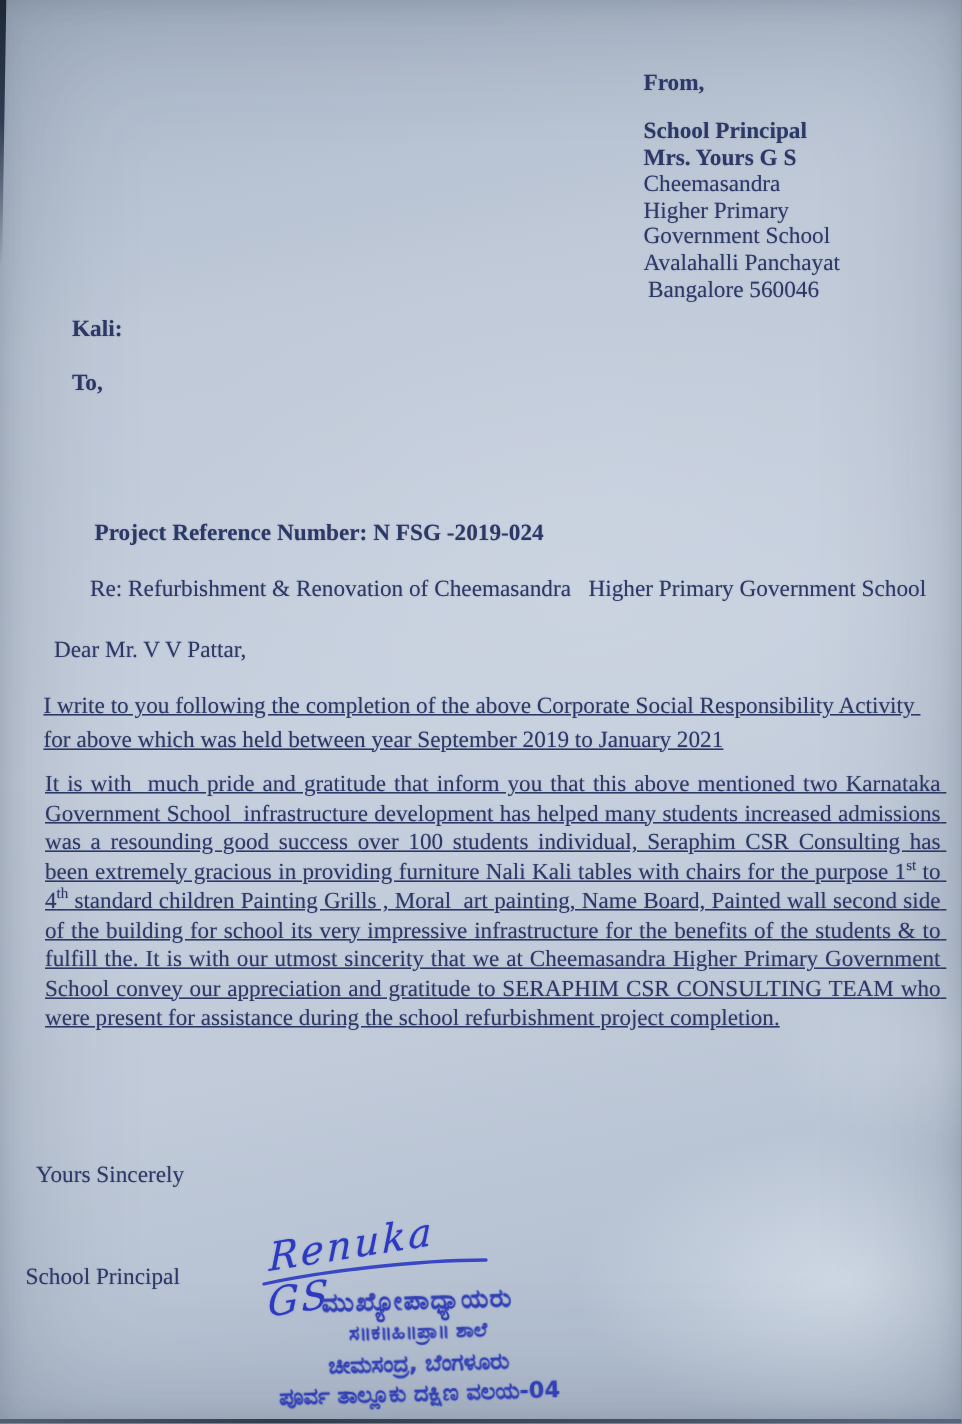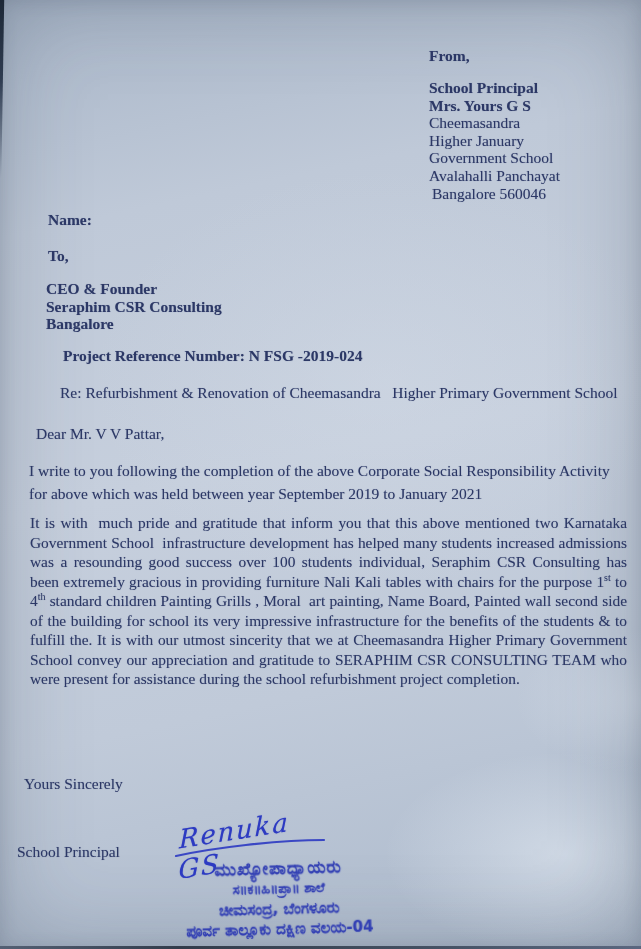--- a/index.html
+++ b/index.html
@@ -17,21 +17,21 @@
       radial-gradient(ellipse 420px 300px at 60% 40%, rgba(214,222,233,0.35), rgba(214,222,233,0) 70%),
       linear-gradient(168deg, #a9b6c8 0%, #bfc9d8 22%, #c6cfdd 48%, #c0cad9 70%, #b4c0d1 88%, #b0bccd 100%);
     box-shadow: inset 0 0 90px rgba(52,63,84,0.28), inset 0 0 18px rgba(52,63,84,0.18);
   }
   .abs{position:absolute;}
   .ink{color:#2c3866;text-shadow:0 0 1px rgba(44,56,102,0.35);}
   .b{font-weight:bold;}
   .t15{font-size:15.5px;line-height:18px;}
   .addr div{line-height:17.6px;}
   .pre{white-space:pre-wrap;margin-left:28px;}
-  p.para{margin:0;}
+  p.para{margin:0;text-decoration:underline;}
   .para1{width:596px;line-height:22.5px;font-size:15.5px;}
   .para2{width:597px;line-height:19.5px;font-size:15.4px;text-align:justify;}
   .sup{font-size:10px;vertical-align:super;line-height:0;}
   
   .sig{
     transform:rotate(-9deg) skewX(-10deg);
     color:#2c3ac2;
     font-family:"DejaVu Serif",serif;
     font-style:italic;
     font-size:26px;
@@ -72,35 +72,30 @@
 
 <div class="photo">
   <div class="paper">
 
     <div class="abs ink b t15" style="left:429px;top:47px;">From,</div>
 
     <div class="abs ink addr t15" style="left:429px;top:79px;">
       <div class="b">School Principal</div>
       <div class="b">Mrs. Yours G S</div>
       <div>Cheemasandra</div>
-      <div>Higher January</div>
+      <div>Higher Primary</div>
       <div>Government School</div>
       <div>Avalahalli Panchayat</div>
       <div style="padding-left:3px;">Bangalore 560046</div>
     </div>
 
-    <div class="abs ink b t15" style="left:48px;top:211px;">Name:</div>
+    <div class="abs ink b t15" style="left:48px;top:211px;">Kali:</div>
 
     <div class="abs ink b t15" style="left:48px;top:247px;">To,</div>
 
-    <div class="abs ink addr b t15" style="left:46px;top:280px;">
-      <div>CEO &amp; Founder</div>
-      <div>Seraphim CSR Consulting</div>
-      <div>Bangalore</div>
-    </div>
 
     <div class="abs ink b t15" style="left:43px;top:347px;margin-left:20px;">Project Reference Number: N FSG -2019-024</div>
 
     <div class="abs ink t15 pre" style="left:32px;top:384px;width:600px;">Re: Refurbishment &amp; Renovation of Cheemasandra   Higher Primary Government School</div>
 
     <div class="abs ink t15" style="left:36px;top:425px;">Dear Mr. V V Pattar,</div>
 
     <p class="abs ink para para1 pre" style="left:29px;top:460px;">I write to you following the completion of the above Corporate Social Responsibility Activity for above which was held between year September 2019 to January 2021</p>
 
     <p class="abs ink para para2 pre" style="left:30px;top:513px;"><span>It is with  much pride and gratitude that inform you that this above mentioned two Karnataka Government School  infrastructure development has helped many students increased admissions was a resounding good success over 100 students individual, Seraphim CSR Consulting has been extremely gracious in providing furniture Nali Kali tables with chairs for the purpose 1</span><sup class="sup">st</sup><span> to 4</span><sup class="sup">th</sup><span> standard children Painting Grills , Moral  art painting, Name Board, Painted wall second side of the building for school its very impressive infrastructure for the benefits of the students &amp; to fulfill the. It is with our utmost sincerity that we at Cheemasandra Higher Primary Government School convey our appreciation and gratitude to SERAPHIM CSR CONSULTING TEAM who were present for assistance during the school refurbishment project completion.</span></p>

